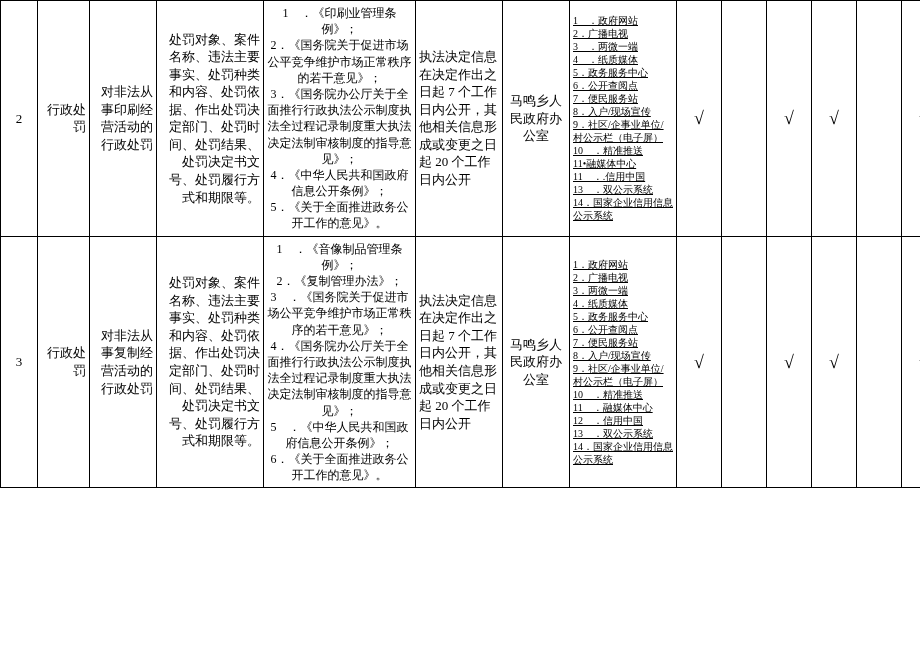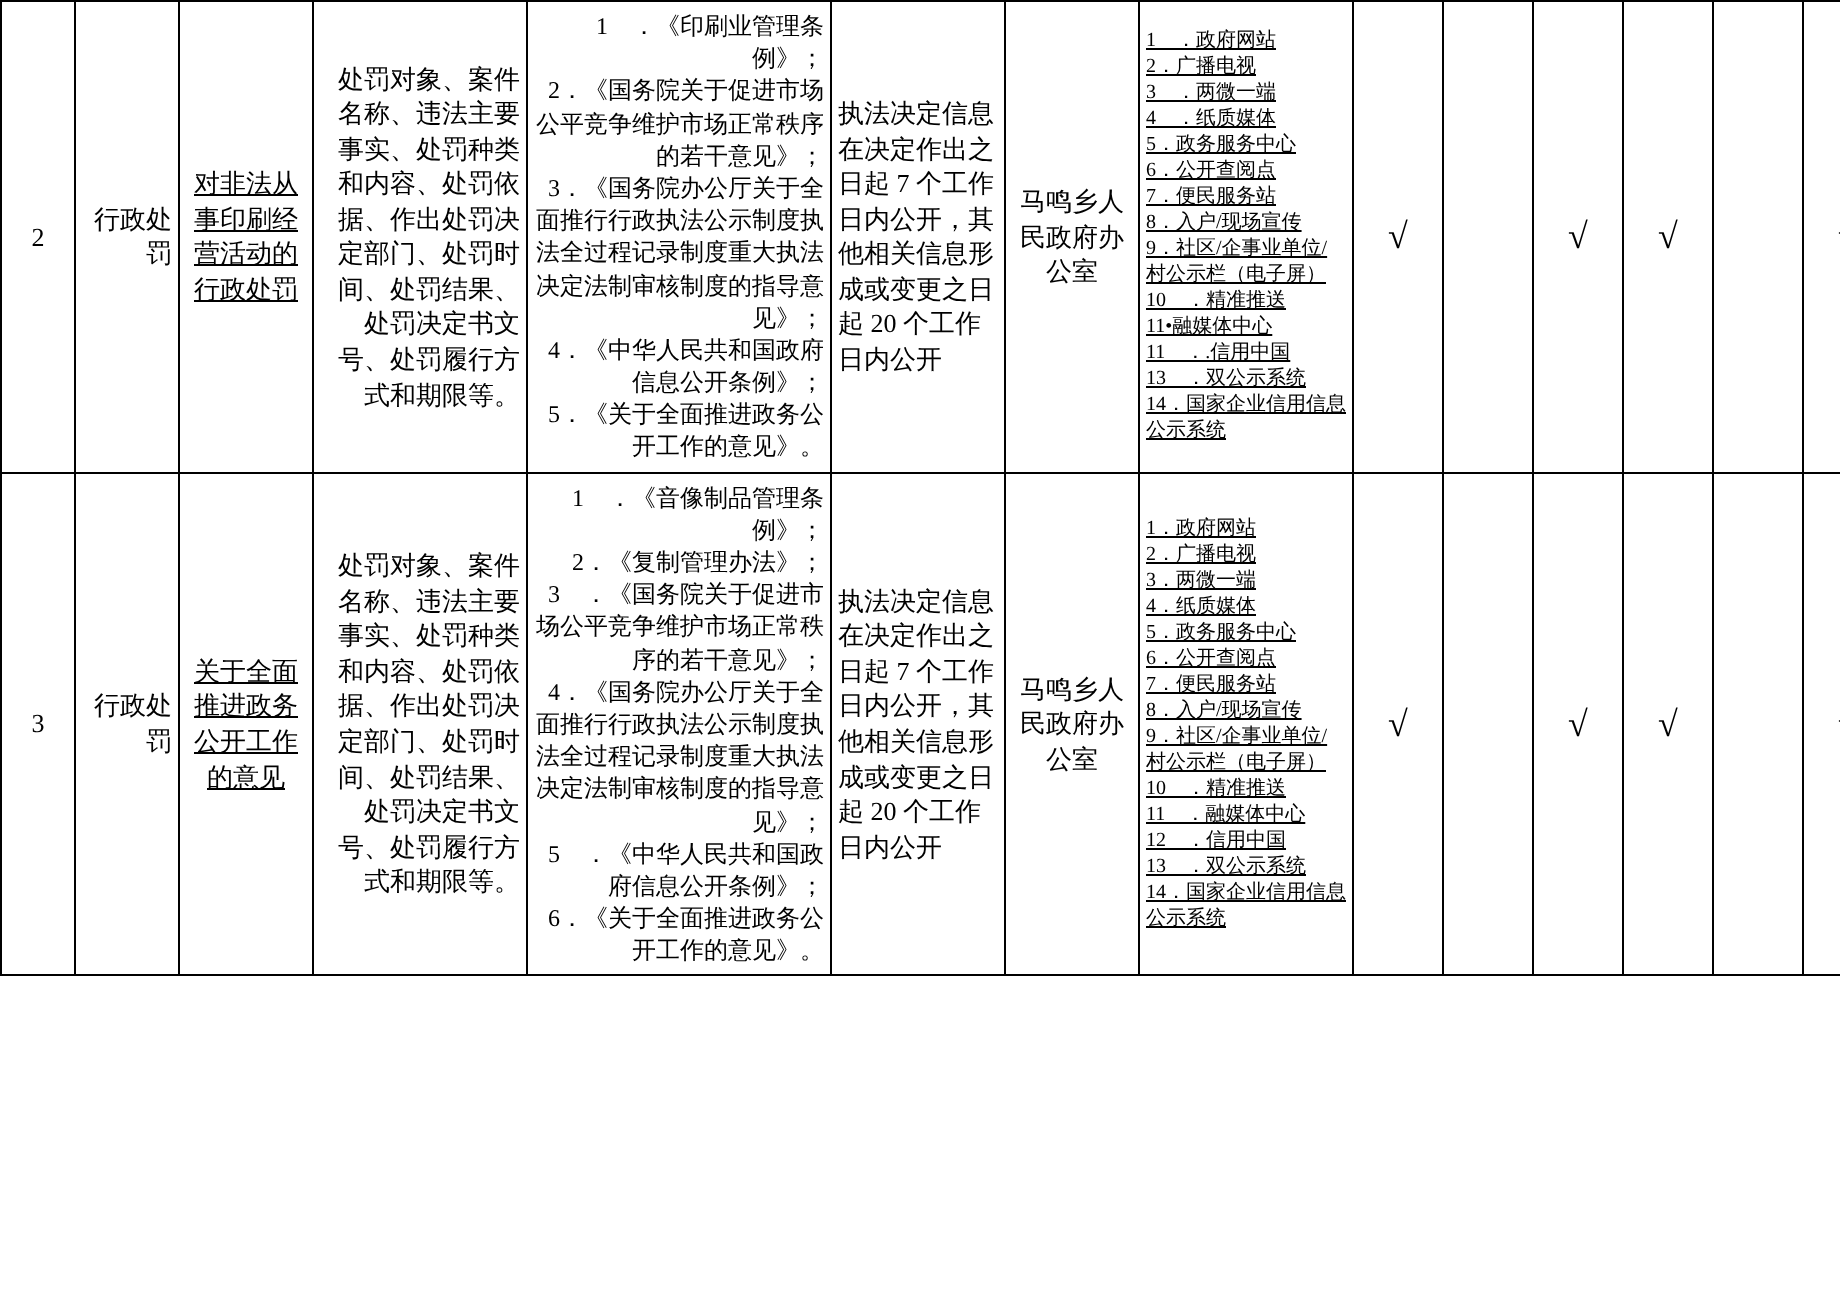--- a/index.html
+++ b/index.html
@@ -23,23 +23,23 @@
   }
   td {
     border: 1px solid #000;
     padding: 4px 3px;
     vertical-align: middle;
     line-height: 1.35;
     word-break: break-all;
   }
   .col-idx   { width: 30px; text-align: center; }
   .col-cat   { width: 45px; text-align: right; }
-  .col-title { width: 60px; text-align: center; text-decoration: underline; }
+  .col-title { width: 60px; text-align: right; }
   .col-content { width: 100px; text-align: right; }
-  .col-basis { width: 145px; text-align: right; font-size: 12px;}
+  .col-basis { width: 145px; text-align: center; font-size: 12px;}
   .col-time  { width: 80px; text-align: left; }
   .col-dept  { width: 60px; text-align: center; margin-left: 42px; }
   .col-chan  { width: 100px; text-align: left; font-size: 10px; line-height:1.3;text-decoration:underline;}
   .col-tick  { width: 38px; text-align: center; font-size: 18px;}
 </style>
 </head>
 <body>
 
 <div class="page">
 <table>
@@ -56,21 +56,21 @@
       <td class="col-tick">√</td>
       <td class="col-tick"></td>
       <td class="col-tick">√</td>
       <td class="col-tick">√</td>
       <td class="col-tick"></td>
       <td class="col-tick">√</td>
     </tr>
     <tr>
       <td class="col-idx">3</td>
       <td class="col-cat">行政处罚</td>
-      <td class="col-title">关于全面推进政务公开工作的意见</td>
+      <td class="col-title">对非法从事复制经营活动的行政处罚</td>
       <td class="col-content">处罚对象、案件名称、违法主要事实、处罚种类和内容、处罚依据、作出处罚决定部门、处罚时间、处罚结果、处罚决定书文号、处罚履行方式和期限等。</td>
       <td class="col-basis">1　．《音像制品管理条例》；<br>2．《复制管理办法》；<br>3　．《国务院关于促进市场公平竞争维护市场正常秩序的若干意见》；<br>4．《国务院办公厅关于全面推行行政执法公示制度执法全过程记录制度重大执法决定法制审核制度的指导意见》；<br>5　．《中华人民共和国政府信息公开条例》；<br>6．《关于全面推进政务公开工作的意见》。</td>
       <td class="col-time">执法决定信息在决定作出之日起 7 个工作日内公开，其他相关信息形成或变更之日起 20 个工作日内公开</td>
       <td class="col-dept">马鸣乡人民政府办公室</td>
       <td class="col-chan">1．政府网站<br>2．广播电视<br>3．两微一端<br>4．纸质媒体<br>5．政务服务中心<br>6．公开查阅点<br>7．便民服务站<br>8．入户/现场宣传<br>9．社区/企事业单位/村公示栏（电子屏）<br>10　．精准推送<br>11　．融媒体中心<br>12　．信用中国<br>13　．双公示系统<br>14．国家企业信用信息公示系统</td>
       <td class="col-tick">√</td>
       <td class="col-tick"></td>
       <td class="col-tick">√</td>
       <td class="col-tick">√</td>
       <td class="col-tick"></td>

